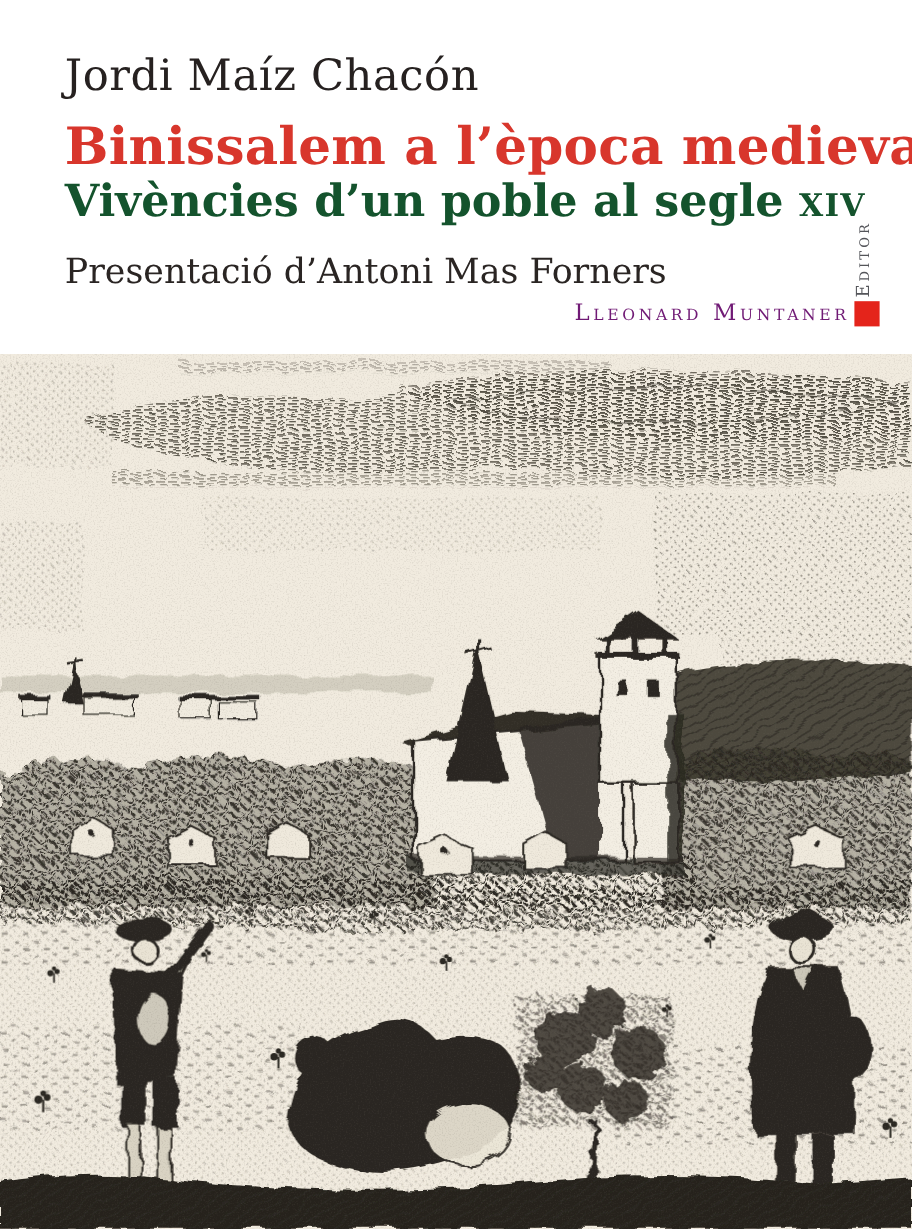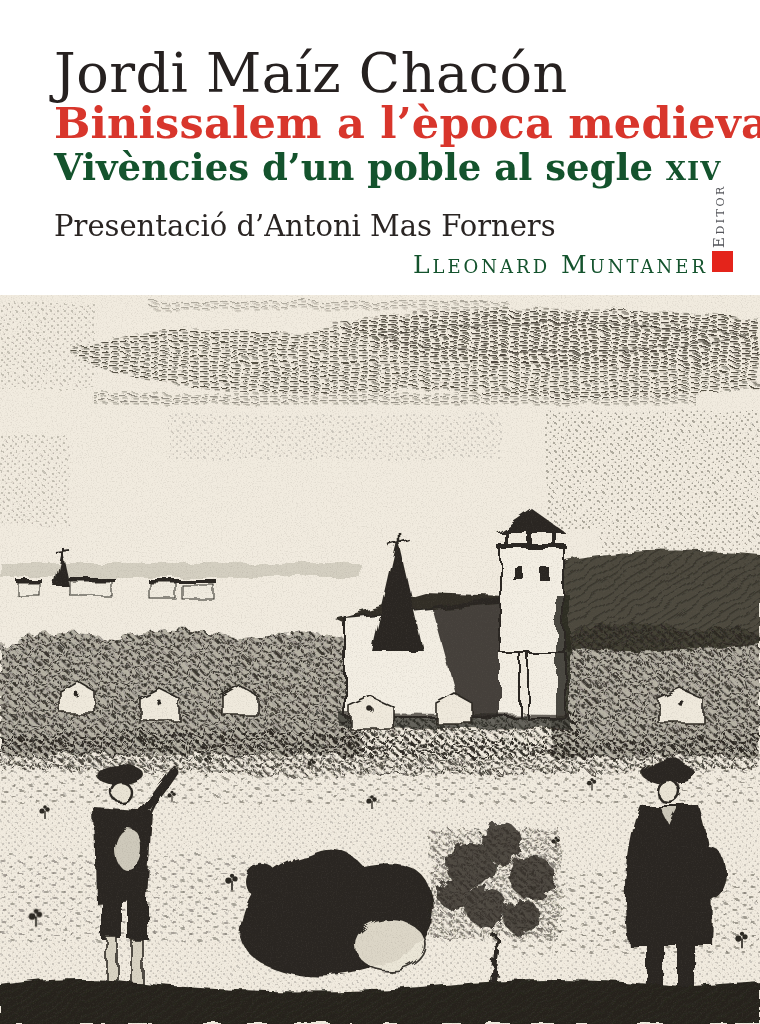--- a/index.html
+++ b/index.html
@@ -4,21 +4,21 @@
 <style>
   html,body{margin:0;padding:0;}
   body{
     width:760px;height:1024px;
     background:#ffffff;
     font-family:"DejaVu Serif","Liberation Serif",serif;
     position:relative;overflow:hidden;
   }
   .author{
     position:absolute;left:54px;top:44px;
-    font-size:54px;line-height:1.1;color:#262120;letter-spacing:.5px;
+    font-size:36px;line-height:1.1;color:#262120;letter-spacing:.5px;
     white-space:nowrap;
   }
   .title{
     position:absolute;left:54px;top:100px;
     font-size:43px;line-height:1.1;font-weight:bold;color:#d8362c;
     white-space:nowrap;letter-spacing:.2px;
   }
   .subtitle{
     position:absolute;left:54px;top:147px;
     font-size:37px;line-height:1.1;font-weight:bold;color:#14532d;
@@ -27,21 +27,21 @@
   }
   .subtitle .numeral{font-variant:small-caps;letter-spacing:1px;}
   .presentation{
     position:absolute;left:54px;top:195px;
     font-size:29px;line-height:1.1;color:#2a2523;
     white-space:nowrap;
     margin-top:16px;
   }
   .publisher-name{
     position:absolute;right:52px;top:250px;
-    font-size:25px;color:#14532d;
+    font-size:19px;color:#701a75;
     font-variant:small-caps;letter-spacing:3px;white-space:nowrap;
   }
   .publisher-square{
     position:absolute;left:712px;top:251px;width:21px;height:21px;
     background:#e4241b;
   }
   .publisher-role{
     position:absolute;left:710px;top:182px;height:66px;width:26px;
     writing-mode:vertical-rl;transform:rotate(180deg);
     font-size:15px;color:#54555a;

